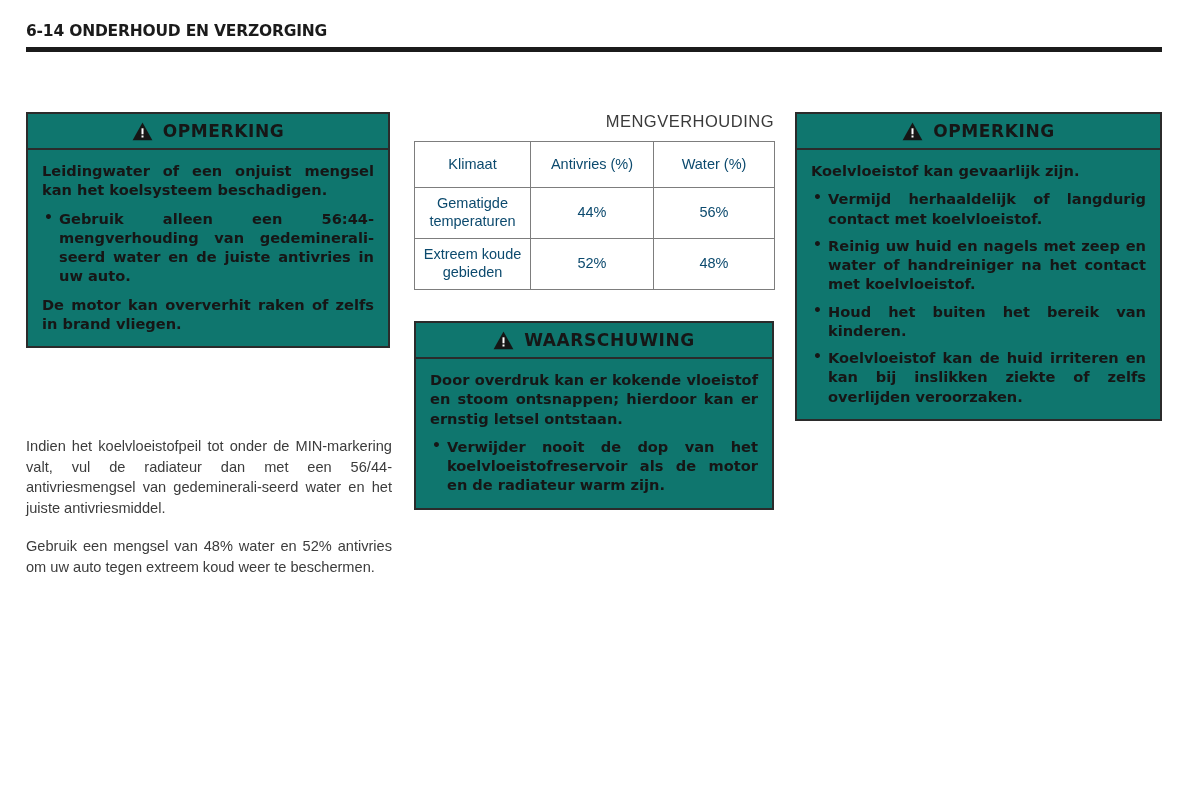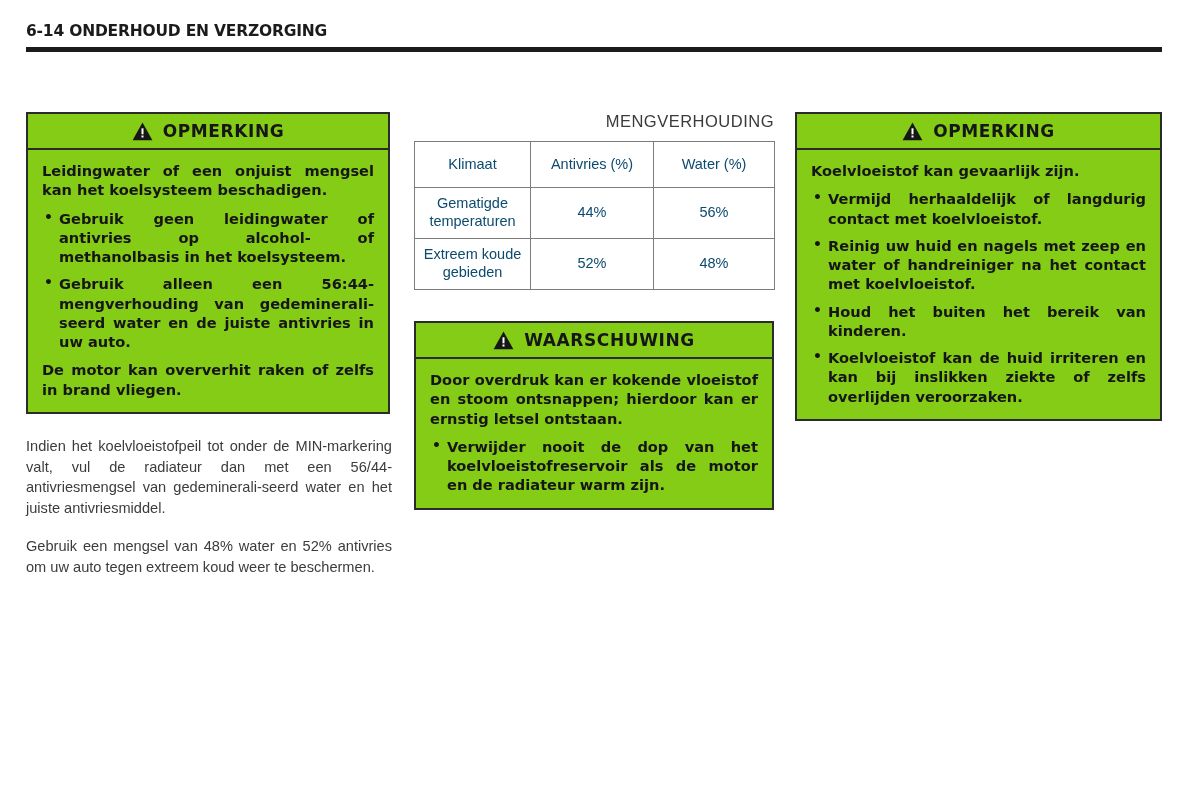--- a/index.html
+++ b/index.html
@@ -46,21 +46,21 @@
     position: absolute;
     top: 112px;
   }
   #col-left  { left: 26px;  width: 364px; }
   #col-mid   { left: 414px; width: 360px; }
   #col-right { left: 795px; width: 367px; }
 
   
   .notice-box {
     border: 2px solid #2b2b2b;
-    background: #84cc16;
+    background: #0f766e;
     width: 100%;
   }
   .notice-head {
     border-bottom: 2px solid #2b2b2b;
     text-align: center;
     padding: 7px 4px 7px;
     display: flex;
     align-items: center;
     justify-content: center;
     gap: 10px;
@@ -184,21 +184,20 @@
           <path d="M10.5 0.6 L20.4 18.2 L0.6 18.2 Z" fill="#161616"></path>
           <rect x="9.5" y="6.3" width="2" height="6" fill="#ffffff"></rect>
           <rect x="9.5" y="13.5" width="2" height="2" fill="#ffffff"></rect>
         </svg>
       </span>
       <span class="notice-head-label">OPMERKING</span>
     </div>
     <div class="notice-body">
       <p>Leidingwater of een onjuist mengsel kan het koelsysteem beschadigen.</p>
       <ul>
-        <li>Gebruik geen leidingwater of antivries op alcohol- of methanolbasis in het koelsysteem.</li>
         <li>Gebruik alleen een 56:44-mengverhouding van gedeminerali-seerd water en de juiste antivries in uw auto.</li>
       </ul>
       <p>De motor kan oververhit raken of zelfs in brand vliegen.</p>
     </div>
   </div>
 
 </div>
 
 <div id="left-body">
   <p>Indien het koelvloeistofpeil tot onder de MIN-markering valt, vul de radiateur dan met een 56/44-antivriesmengsel van gedeminerali-seerd water en het juiste antivriesmiddel.</p>

